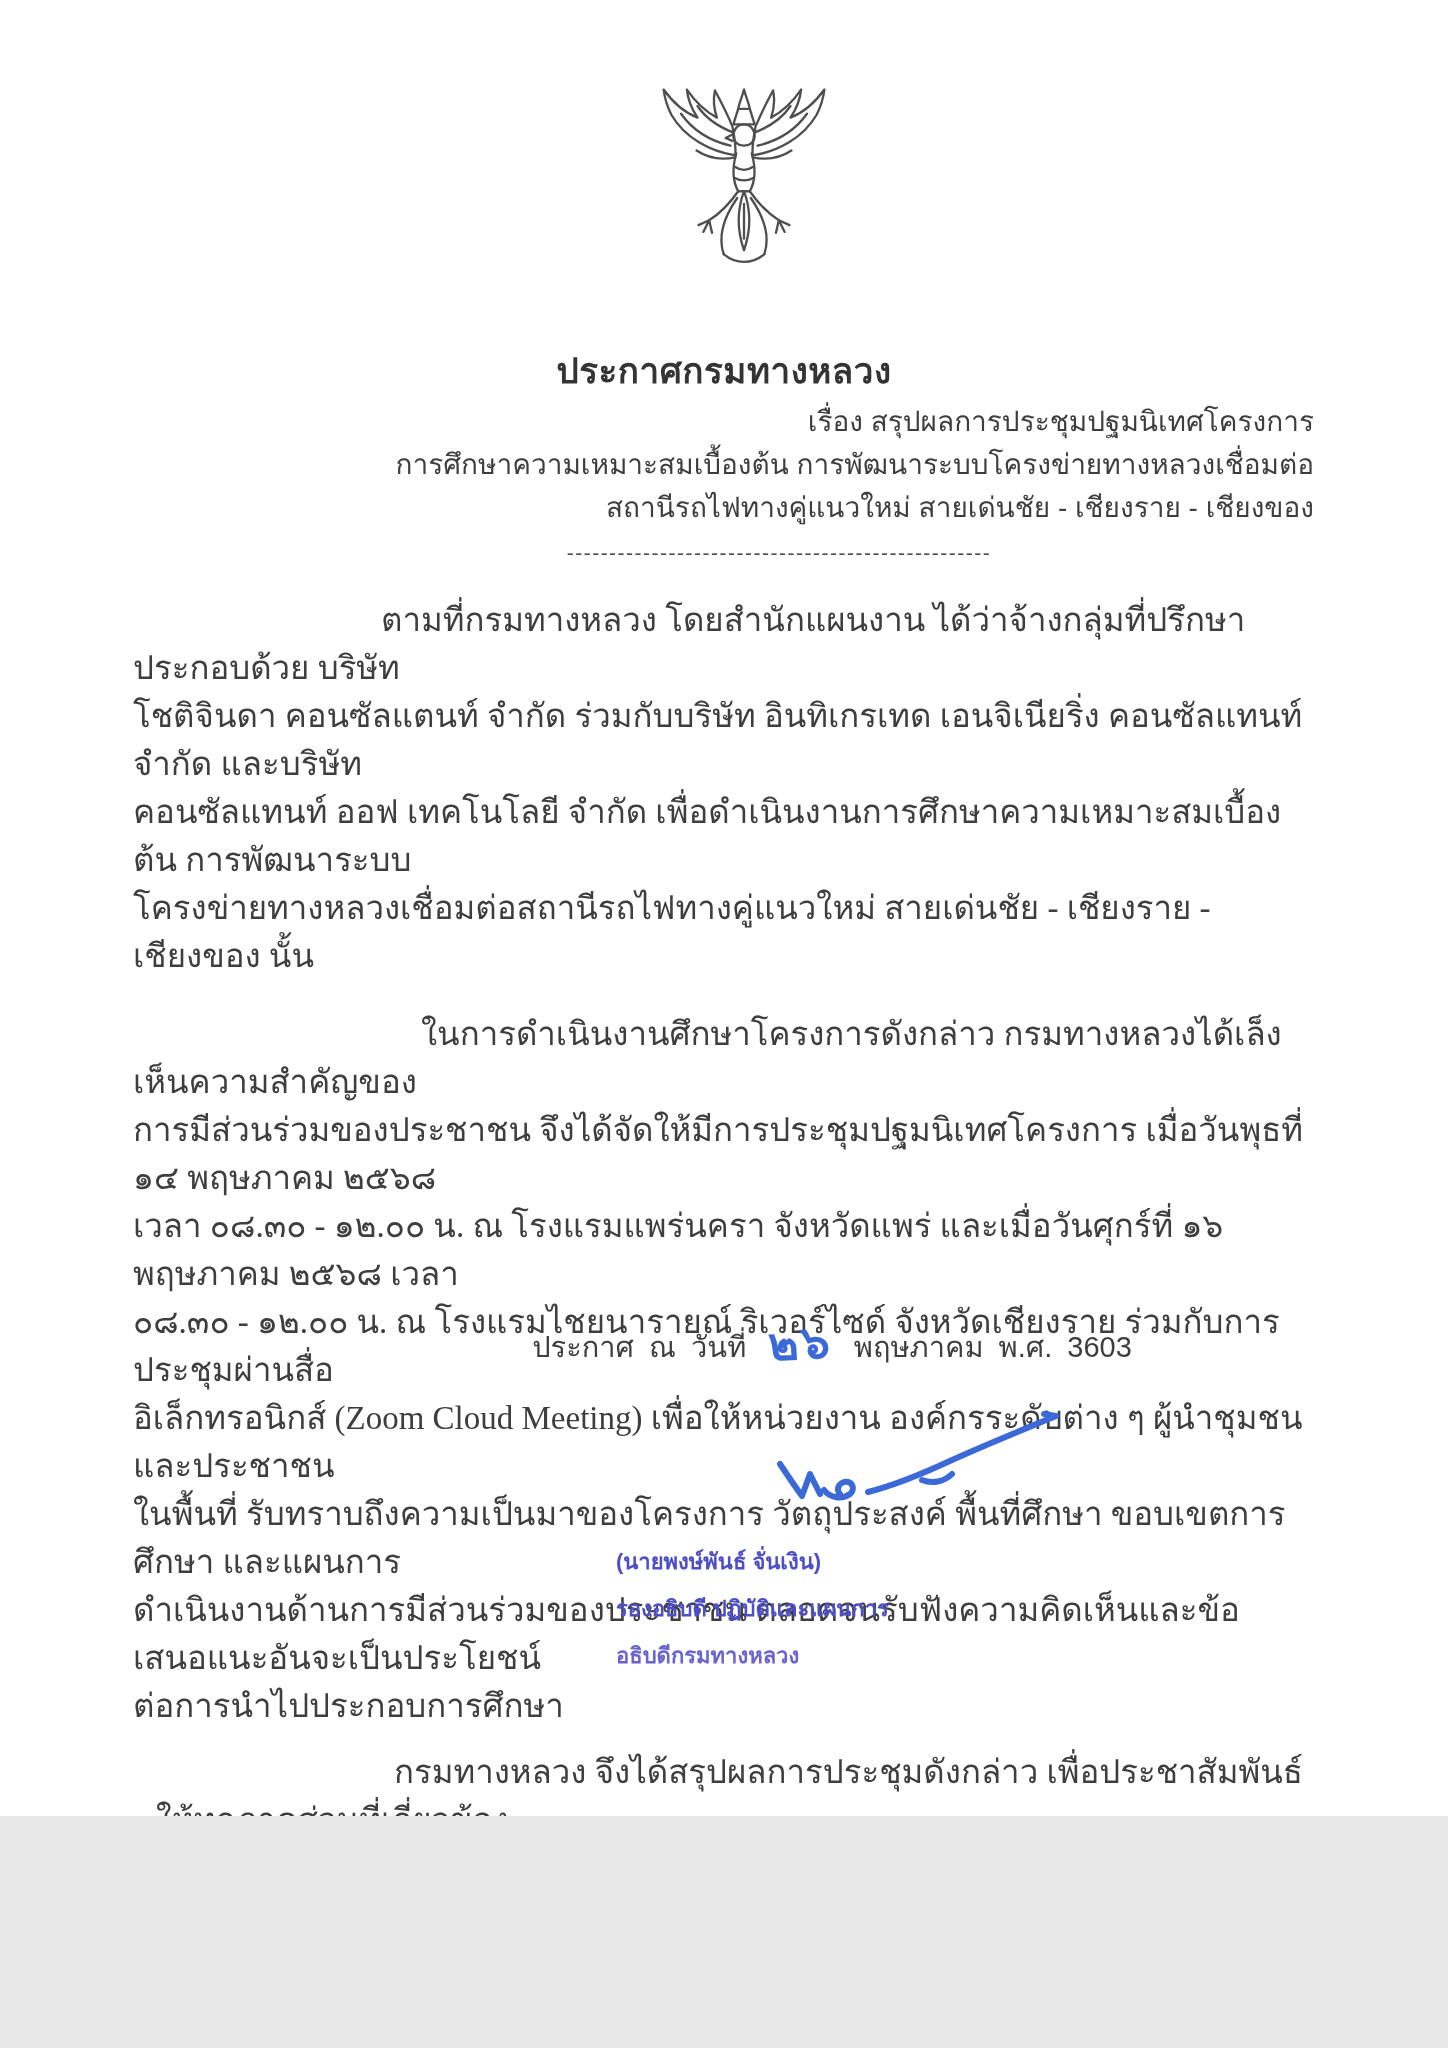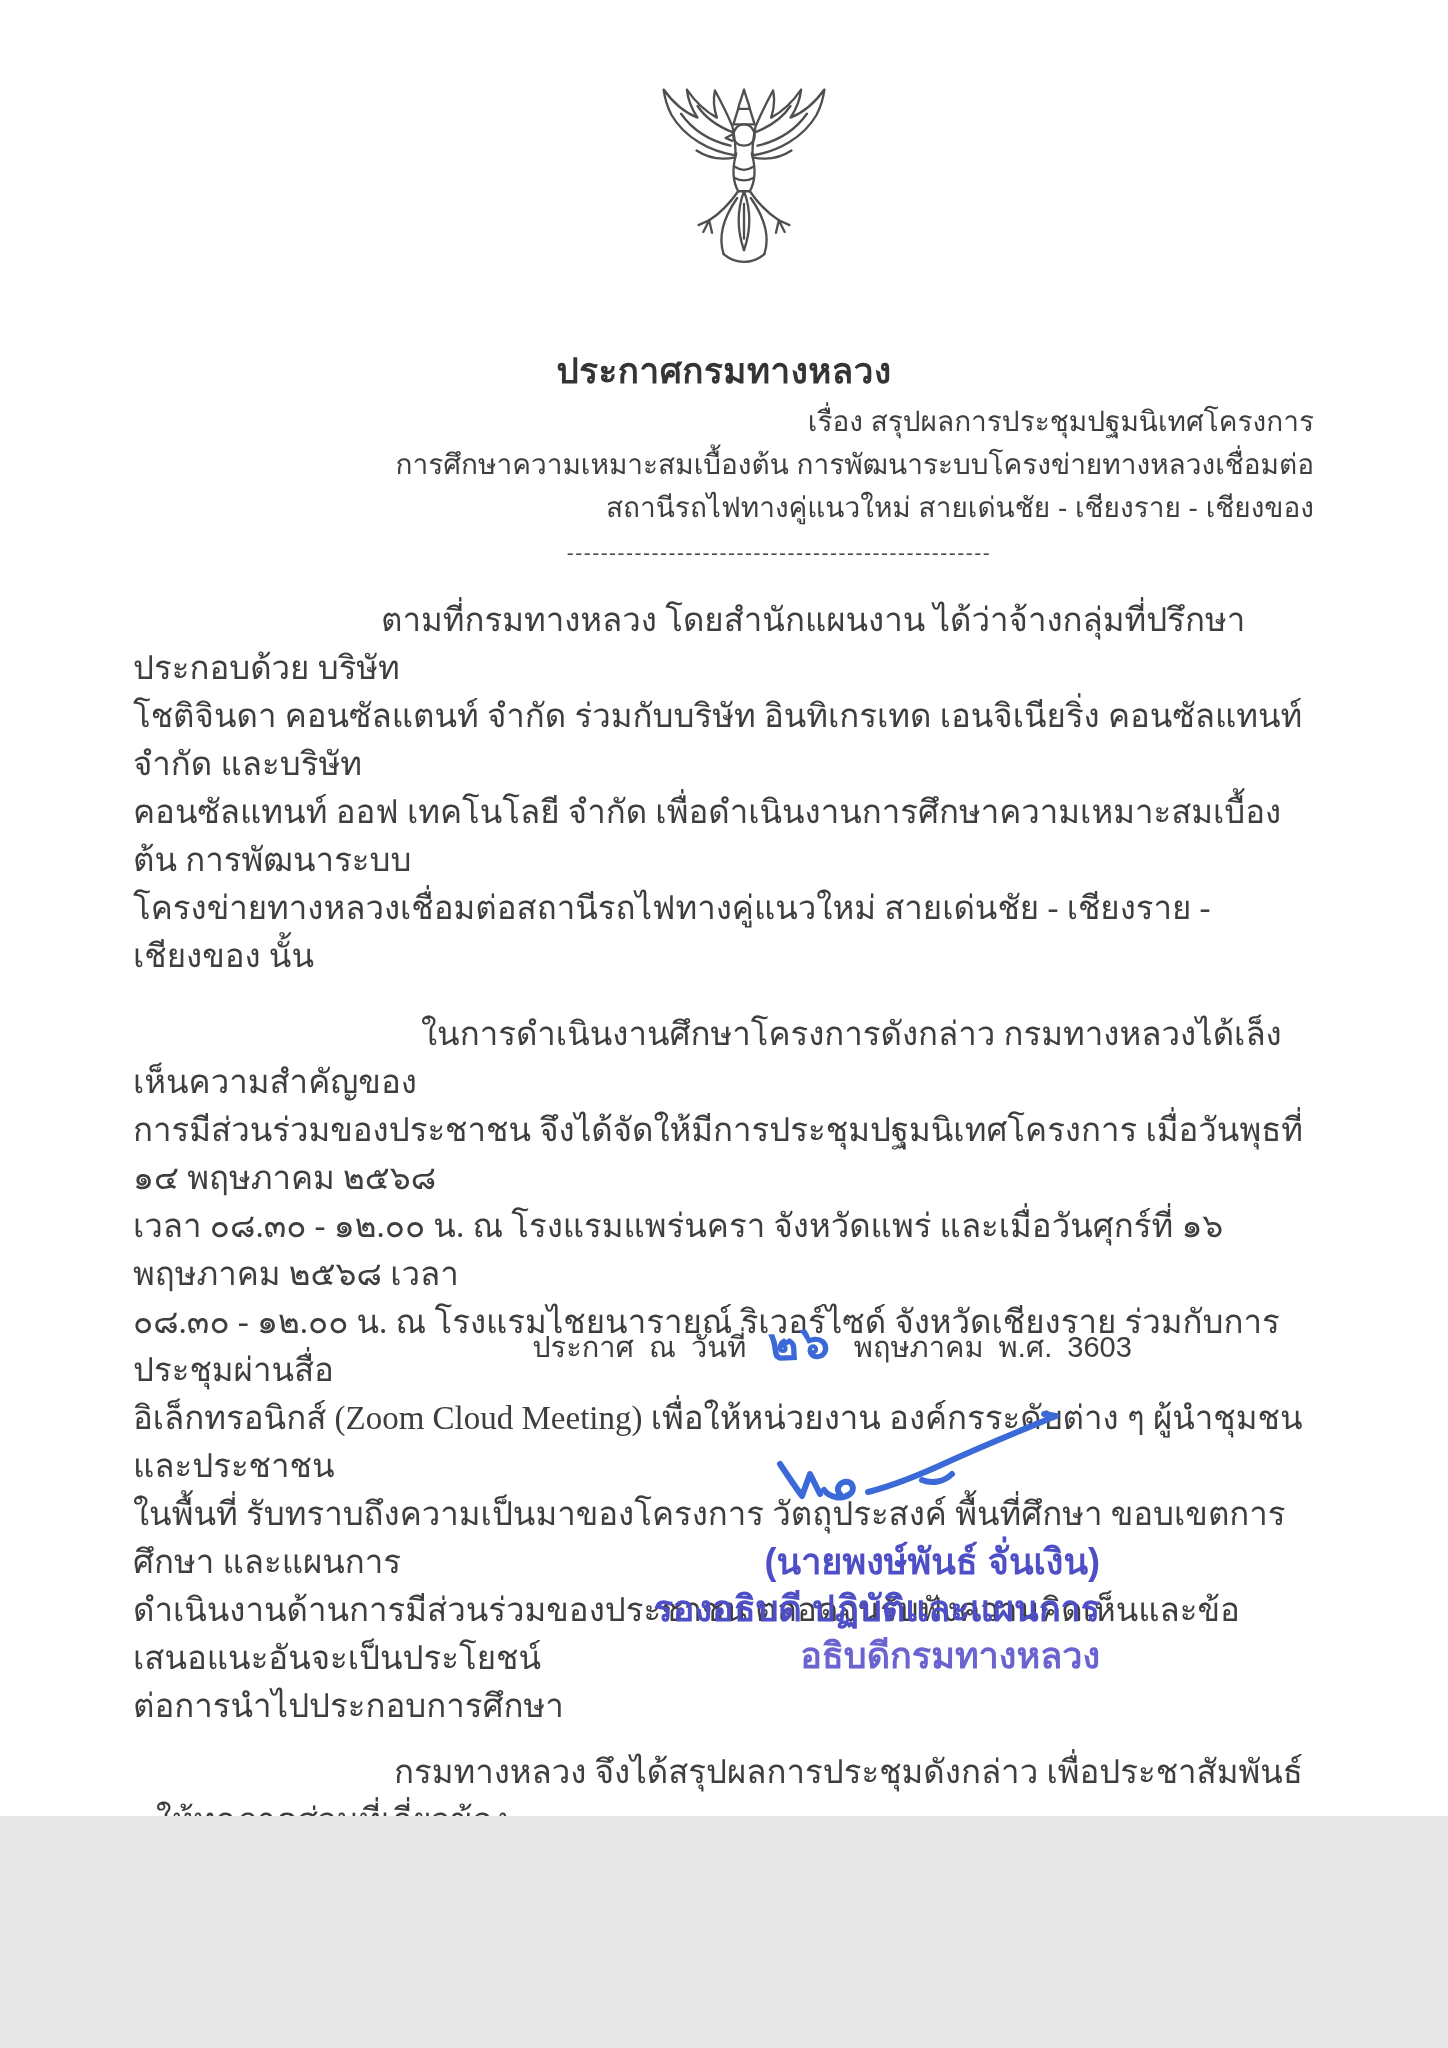--- a/index.html
+++ b/index.html
@@ -33,21 +33,21 @@
     font-size:29px;word-spacing:7px;color:#3e3e3e;
   }
   .handwritten-day{
     color:#3b6ad8;font-size:46px;font-weight:bold;line-height:1;
     transform:rotate(-3deg) translateY(2px);letter-spacing:2px;
   }
   
   .signature-svg{position:absolute;left:772px;top:1402px;width:292px;height:132px;}
   .signer{
     position:absolute;left:616px;top:1538px;width:484px;
-    text-align:right;font-weight:bold;font-size:36px;line-height:47px;
+    text-align:left;font-weight:bold;font-size:22px;line-height:47px;
     color:#4e4fc7;white-space:nowrap;
   }
   .signer .line{display:block;}
   .signer .pos2{color:#6b63cf;}
 </style>
 </head>
 <body>
 
 <div class="page">
 

